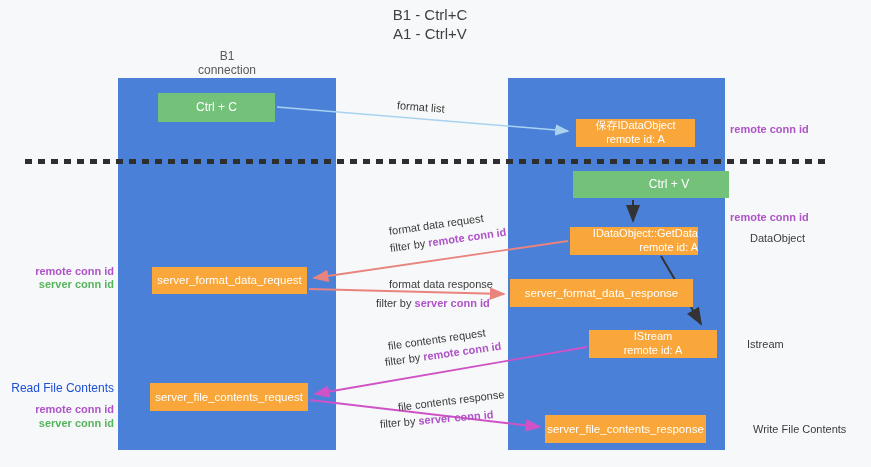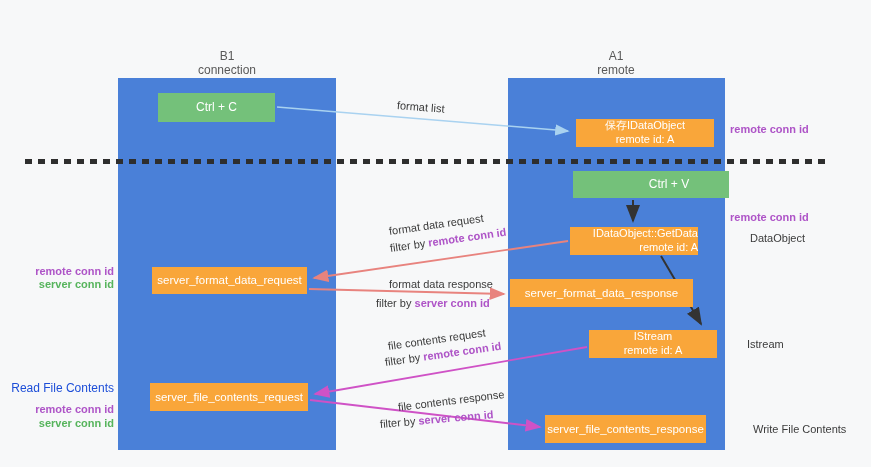--- a/index.html
+++ b/index.html
@@ -24,28 +24,28 @@
   .rotp4 { transform:rotate(4.5deg); transform-origin:left center; }
   .leftlabels { position:absolute; left:10px; width:104px; text-align:right; }
   .leftlabels div { font-size:11px; line-height:1.2; }
   svg.arrows { position:absolute; left:0; top:0; width:871px; height:467px; }
 </style>
 </head>
 <body>
 
 <div class="canvas">
 
+  <div class="title">
+    <div>B1 - Ctrl+C</div>
+    <div>A1 - Ctrl+V</div>
+  </div>
 
   <div class="colhdr" style="left:167px;top:50px;">
     <div>B1</div>
     <div>connection</div>
-  </div>
-  <div class="colhdr" style="left:556px;top:50px;">
-    <div>A1</div>
-    <div>remote</div>
   </div>
 
   <div class="col" style="left:118px;top:78px;width:218px;height:372px;"></div>
   <div class="col" style="left:508px;top:78px;width:217px;height:372px;"></div>
 
   <div class="dashline"></div>
 
   <svg class="arrows" viewBox="0 0 871 467">
     <defs>
       <marker id="m-blue" markerWidth="9" markerHeight="7" refX="8" refY="3.5" orient="auto">
@@ -67,21 +67,21 @@
     <line x1="568" y1="241" x2="314" y2="278" stroke="#e8837e" stroke-width="1.8" marker-end="url(#m-salmon)"></line>
     <line x1="309" y1="289" x2="504" y2="294" stroke="#e8837e" stroke-width="1.8" marker-end="url(#m-salmon)"></line>
     <line x1="587" y1="347" x2="315" y2="394" stroke="#cf52c6" stroke-width="1.8" marker-end="url(#m-magenta)"></line>
     <line x1="310" y1="400" x2="540" y2="427" stroke="#cf52c6" stroke-width="1.8" marker-end="url(#m-magenta)"></line>
   </svg>
 
   <div class="box green" style="left:158px;top:93px;width:117px;height:29px;">
     <span>Ctrl + C</span>
   </div>
 
-  <div class="box orange" style="left:576px;top:119px;width:138px;height:28px;">
+  <div class="box orange" style="left:576px;top:119px;width:119px;height:28px;">
     <span class="l1">保存IDataObject</span>
     <span>remote id: A</span>
   </div>
 
   <div class="box green" style="left:573px;top:171px;width:120px;height:27px;padding-left:36px;">
     <span>Ctrl + V</span>
   </div>
 
   <div class="box orange" style="left:570px;top:227px;width:128px;height:28px;align-items:flex-end;">
     <span class="l1">IDataObject::GetData</span>

